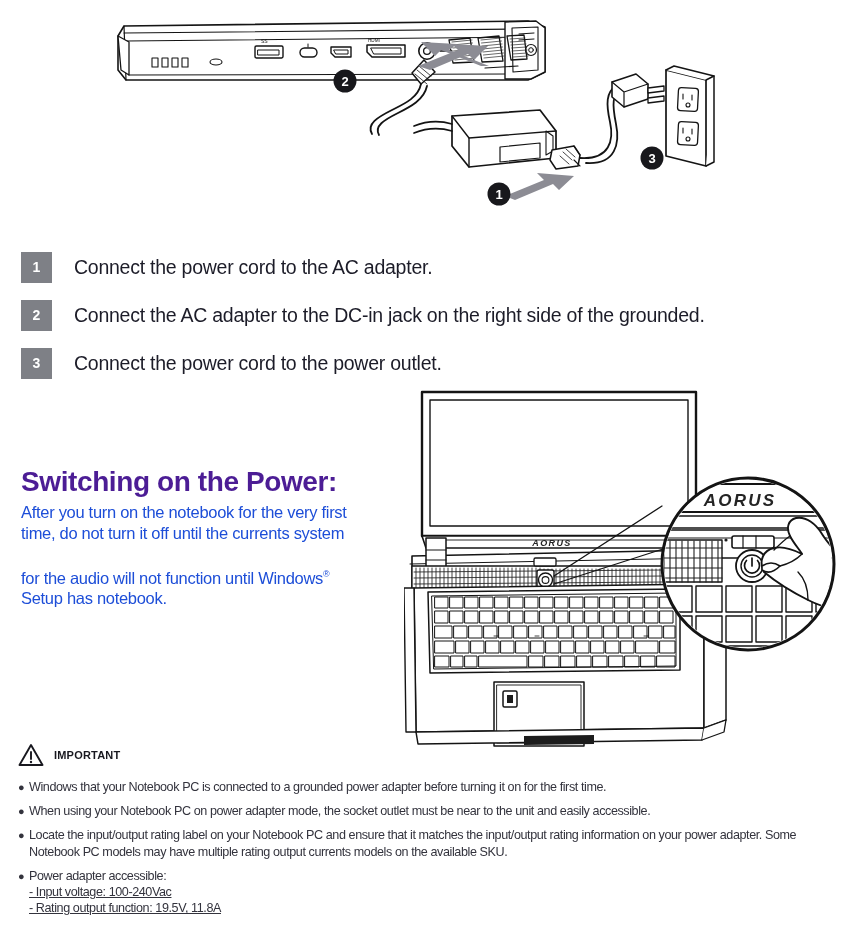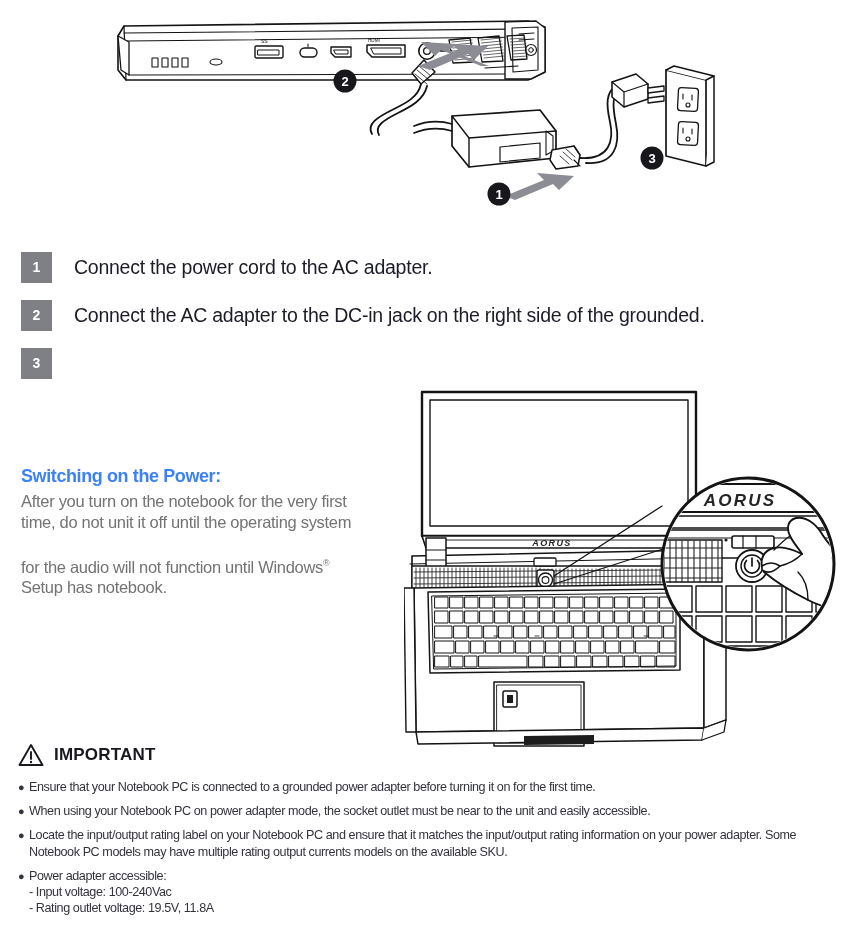--- a/index.html
+++ b/index.html
@@ -23,45 +23,45 @@
     justify-content:center;flex:0 0 auto;font-family:"Liberation Sans",sans-serif;
   }
   .step-text{
     margin-left:22px;font-size:19.5px;color:#1c1c28;
     letter-spacing:-0.25px;white-space:nowrap;text-align:center;
   }
 
   
   .power-block{position:absolute;left:21px;top:466px;width:400px;}
   .power-title{
-    font-size:18px;font-weight:bold;color:#3b82f6;
+    font-size:28px;font-weight:bold;color:#4c1d95;
     letter-spacing:-0.4px;margin:0 4px 4px 0;
   }
   .power-body{
-    font-size:16.5px;line-height:20.5px;color:#737373;letter-spacing:-0.3px;
+    font-size:16.5px;line-height:20.5px;color:#1d4ed8;letter-spacing:-0.3px;
   }
   .power-body sup{font-size:9px;vertical-align:super;}
 
   
   .important{position:absolute;left:18px;top:740px;width:810px;}
   .imp-head{display:flex;align-items:center;height:30px;}
   .imp-title{
-    font-size:17px;font-weight:bold;letter-spacing:0.2px;
+    font-size:11px;font-weight:bold;letter-spacing:0.2px;
     color:#18181f;margin-left:10px;
   }
   .notes{margin-top:9px;}
   .note{
     display:flex;font-size:12.6px;line-height:16.2px;color:#33333d;
     letter-spacing:-0.42px;margin-bottom:8px;
   }
   .note .dot{flex:0 0 auto;width:11px;font-size:11px;line-height:16.2px;}
   .note .txt{flex:1 1 auto;}
   .sub{margin-left:10px;margin-top:1px;}
   .sub div{
-    font-size:12.6px;line-height:16.4px;color:#33333d;letter-spacing:-0.42px;
+    font-size:12.6px;line-height:16.4px;color:#33333d;letter-spacing:-0.42px;text-decoration:underline;
   }
 </style>
 </head>
 <body>
 
 <div class="page">
 
   <svg class="illo-top" viewBox="0 0 842 222">
     <g fill="none" stroke="#141414" stroke-width="1.6" stroke-linejoin="round" stroke-linecap="round">
 
@@ -186,28 +186,29 @@
     <div class="step-row">
       <div class="step-badge">1</div>
       <div class="step-text">Connect the power cord to the AC adapter.</div>
     </div>
     <div class="step-row">
       <div class="step-badge">2</div>
       <div class="step-text">Connect the AC adapter to the DC-in jack on the right side of the grounded.</div>
     </div>
     <div class="step-row">
       <div class="step-badge">3</div>
+      <div class="step-text">Connect the power cord to the power outlet.</div>
     </div>
   </div>
 
   <div class="power-block">
     <div class="power-title">Switching on the Power:</div>
     <div class="power-body">
       <span>After you turn on the notebook for the very first</span><br>
-      <span>time, do not unit it off until the operating system</span><br>
+      <span>time, do not turn it off until the currents system</span><br>
       <br>
       <span>for the audio will not function until Windows</span><sup>®</sup><br>
       <span>Setup has notebook.</span>
     </div>
   </div>
 
   <svg class="illo-bottom" viewBox="0 0 438 368">
     <g fill="none" stroke="#141414" stroke-width="1.6" stroke-linejoin="round" stroke-linecap="round">
 
       <path d="M18,4 L292,4 L292,148 L18,148 Z" fill="#ffffff" stroke-width="2.4"></path>
@@ -415,36 +416,36 @@
         <path d="M13,2 L24.5,22 L1.5,22 Z" fill="none" stroke="#18181f" stroke-width="1.9" stroke-linejoin="round"></path>
         <path d="M13,9 L13,16" stroke="#18181f" stroke-width="1.9" stroke-linecap="round"></path>
         <circle cx="13" cy="19" r="1.2" fill="#18181f"></circle>
       </svg>
       <div class="imp-title">IMPORTANT</div>
     </div>
 
     <div class="notes">
       <div class="note">
         <span class="dot">●</span>
-        <span class="txt">Ensure that your Notebook PC is connected to a grounded power adapter before turning it on for the first time.</span>
+        <span class="txt">Windows that your Notebook PC is connected to a grounded power adapter before turning it on for the first time.</span>
       </div>
       <div class="note">
         <span class="dot">●</span>
         <span class="txt">When using your Notebook PC on power adapter mode, the socket outlet must be near to the unit and easily accessible.</span>
       </div>
       <div class="note">
         <span class="dot">●</span>
         <span class="txt">Locate the input/output rating label on your Notebook PC and ensure that it matches the input/output rating information on your power adapter. Some Notebook PC models may have multiple rating output currents models on the available SKU.</span>
       </div>
       <div class="note">
         <span class="dot">●</span>
         <span class="txt">
           <span>Power adapter accessible:</span>
           <span class="sub">
             <div>- Input voltage: 100-240Vac</div>
-            <div>- Rating outlet voltage: 19.5V, 11.8A</div>
+            <div>- Rating output function: 19.5V, 11.8A</div>
           </span>
         </span>
       </div>
     </div>
   </div>
 
 </div>
 
 </body></html>

